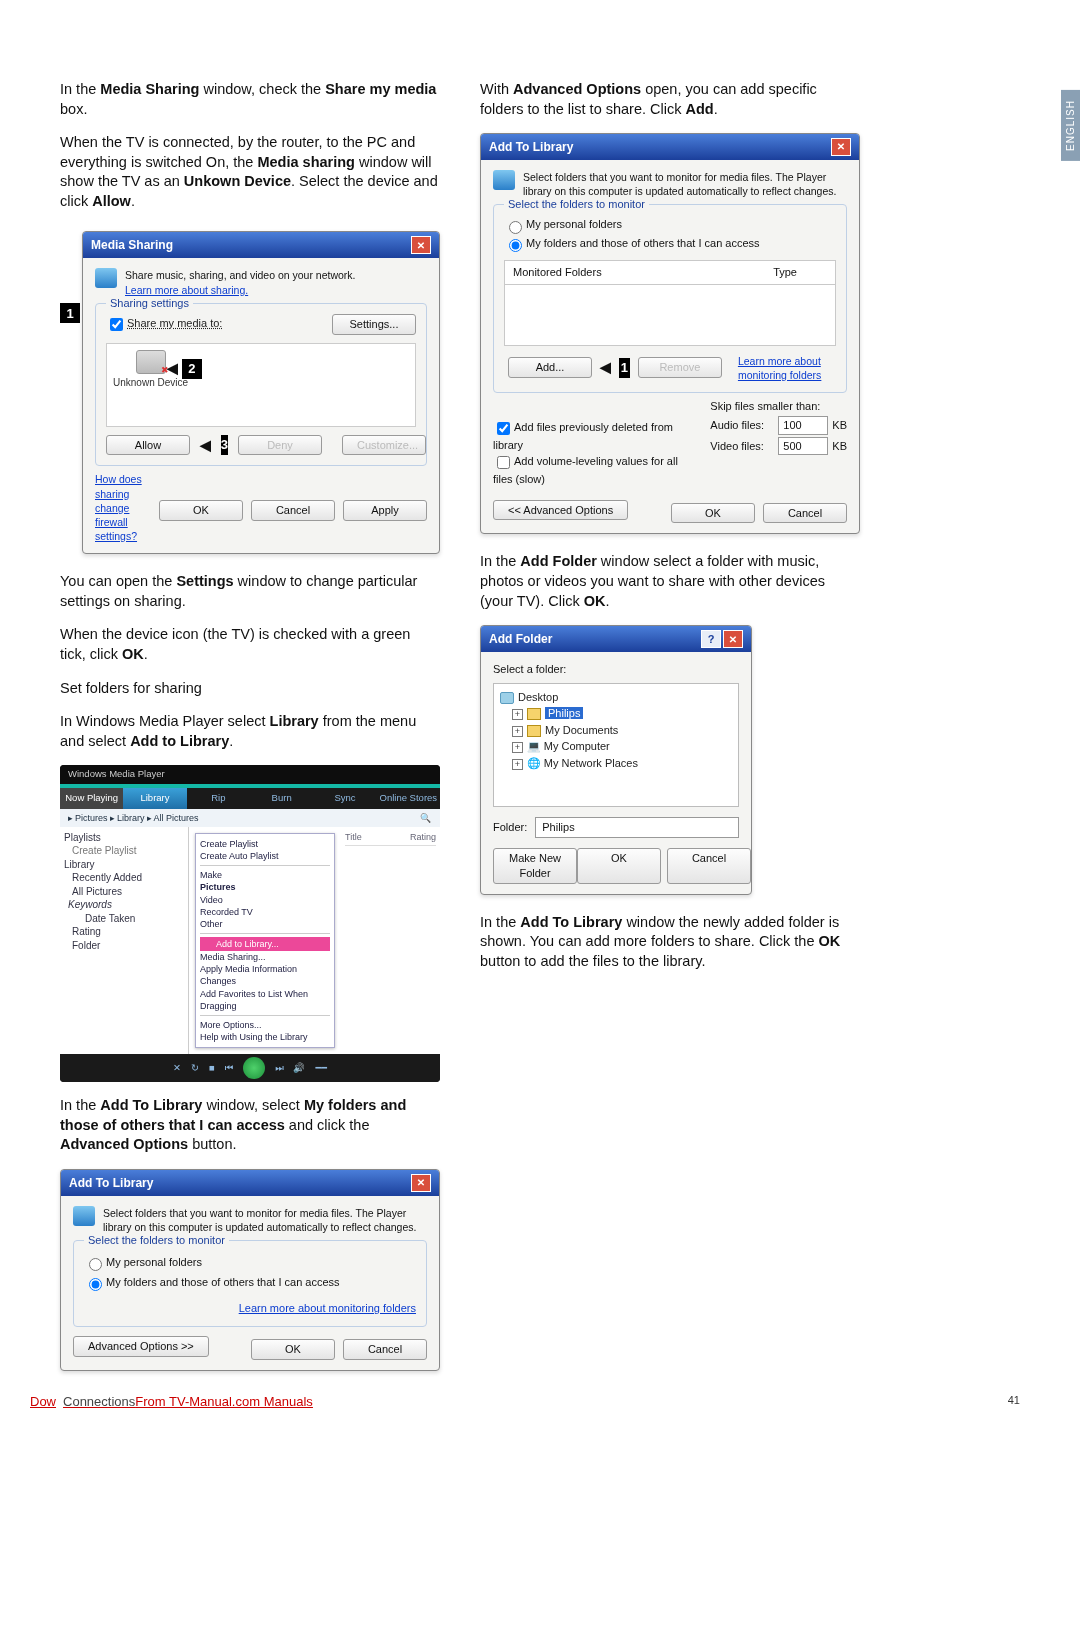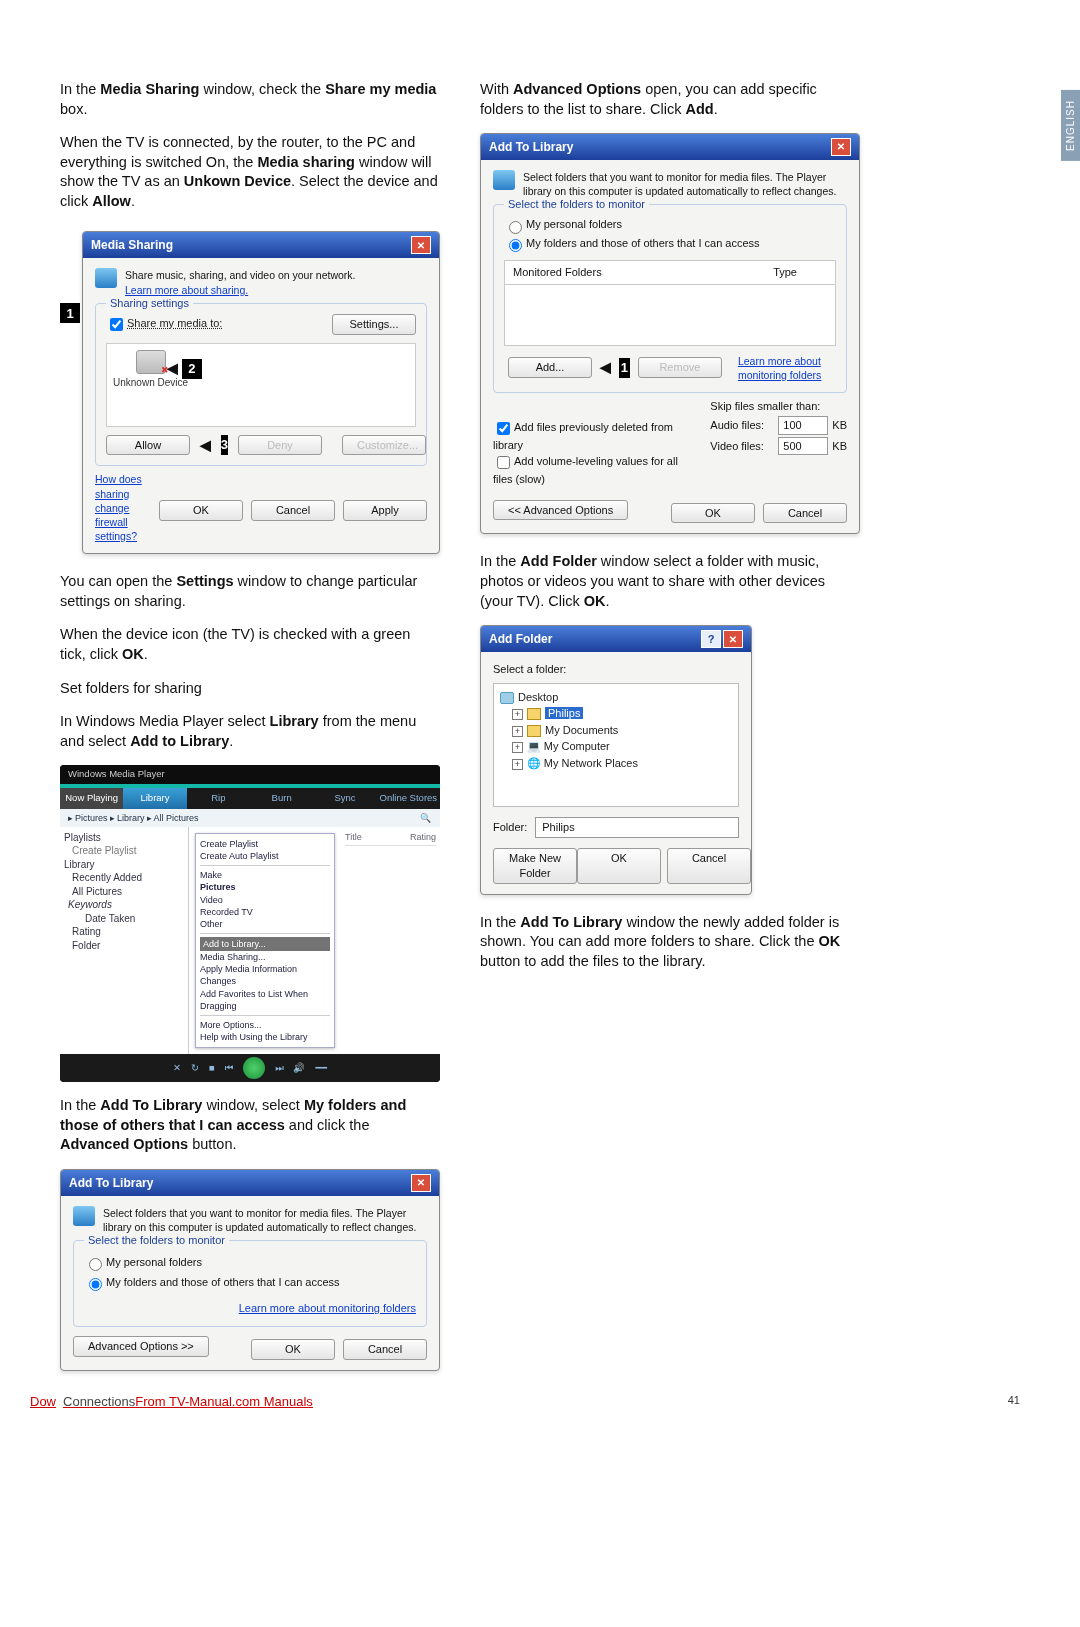--- a/index.html
+++ b/index.html
@@ -163,21 +163,21 @@
     font-size:9.5px;
   }
   .wmp-title{ background:#0d0d0d; color:#ccc; padding:3px 8px; border-bottom:4px solid #14b8a6;}
   .wmp-tabs{ display:flex; background:#1a1a1a;}
   .wmp-tabs .tab{ flex:1; text-align:center; padding:4px 0; color:#8fb9e0;}
   .wmp-tabs .tab.active{ background:linear-gradient(#3aa0d8,#1f6fa8); color:#fff;}
   .wmp-tabs .tab.np{ background:#444; color:#fff;}
   .wmp-body{ display:flex; background:#fff; color:#000;}
   .wmp-nav{ width:120px; border-right:1px solid #ccc; padding:4px; font-size:10px; color:#334;}
   .wmp-menu{ width:130px; background:#fff; border:1px solid #aac; margin:6px; padding:4px; font-size:9px; color:#224; box-shadow:0 1px 3px rgba(0,0,0,.25);}
-  .wmp-menu .hl{ background:#737373; color:#fff; padding:1px 3px;}
+  .wmp-menu .hl{ background:#ec4899; color:#fff; padding:1px 16px;}
   .wmp-right{ flex:1; padding:4px;}
   .wmp-controls{ background:#1a1a1a; height:28px; display:flex; align-items:center; justify-content:center; gap:10px; color:#8fb9e0;}
   .wmp-controls .play{ width:22px;height:22px;border-radius:50%; background:radial-gradient(circle,#4fd16b,#1c8f3a); display:inline-block;}
 
   
   .tree { background:#fff; border:1px solid #bcbcbc; height:110px; padding:6px; font-size:11px; color:#222;}
   .tree .node{ margin-left:12px; line-height:1.5;}
   .folder-ic { width:12px;height:10px; background:#f6d36b; border:1px solid #b79018; display:inline-block; vertical-align:middle; margin-right:4px;}
   .desktop-ic { width:12px;height:10px; background:#9dd0e8; border:1px solid #5a9cc0; border-radius:2px; display:inline-block; vertical-align:middle; margin-right:4px;}
   .plus-box{ display:inline-block; width:9px;height:9px; border:1px solid #7a7a7a; text-align:center; line-height:8px; font-size:9px; margin-right:4px; color:#444;}

